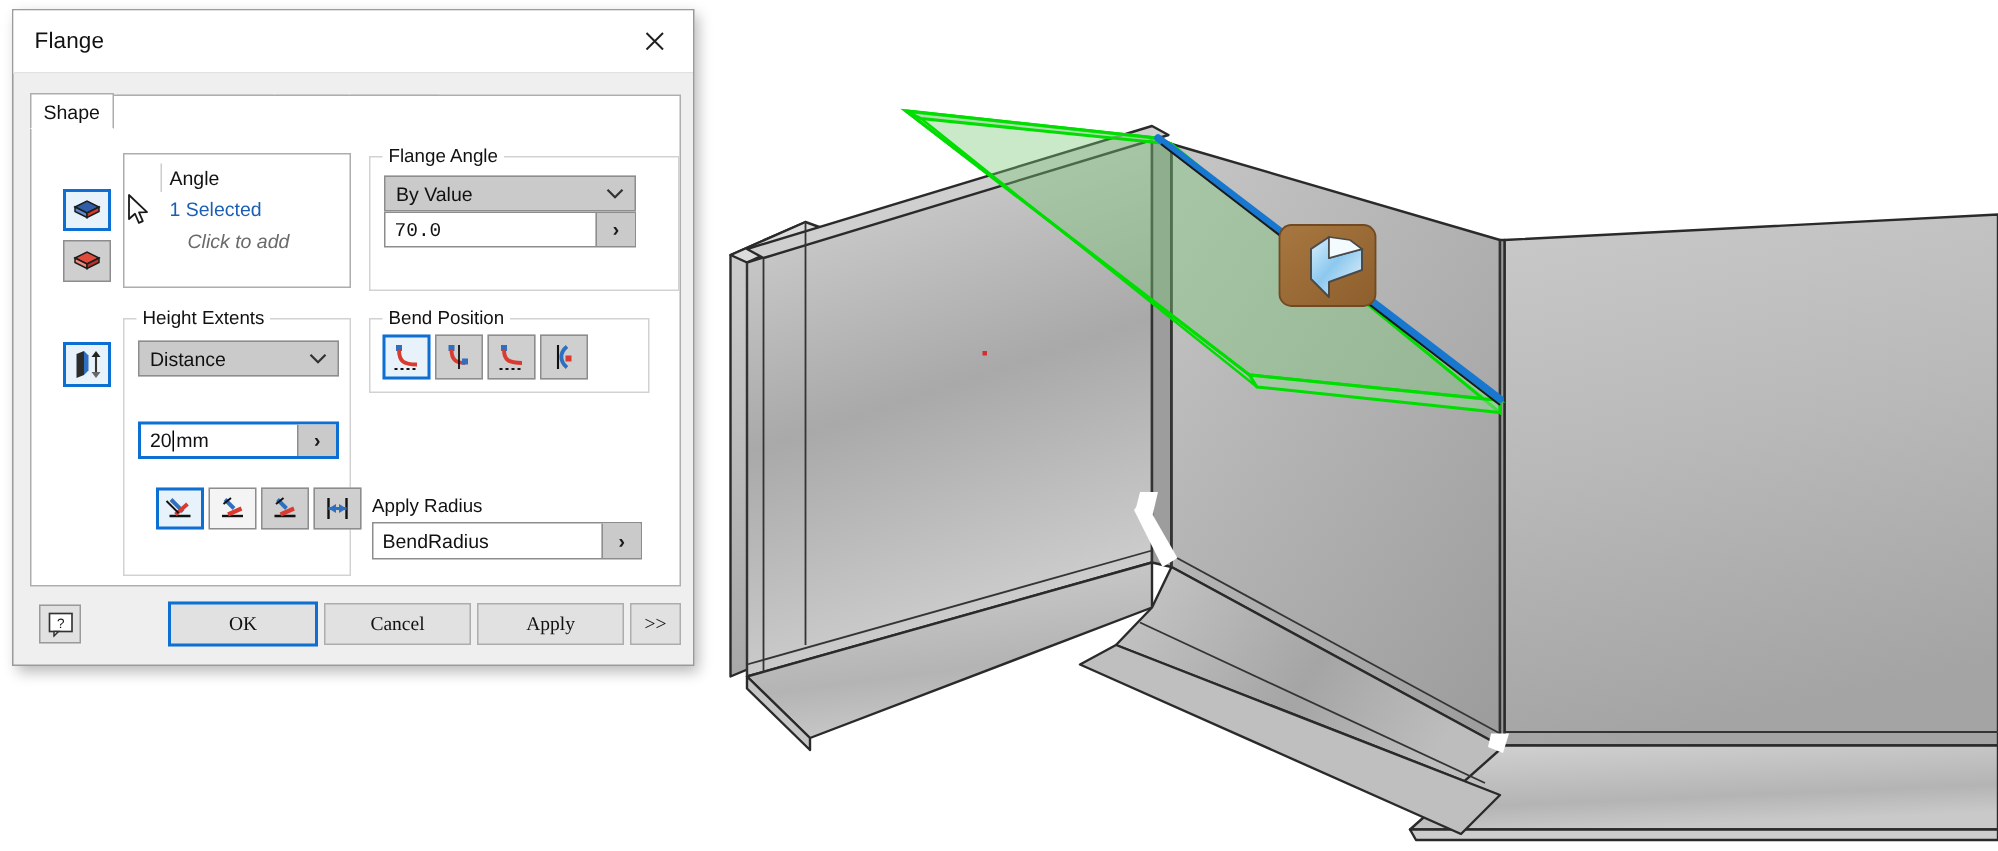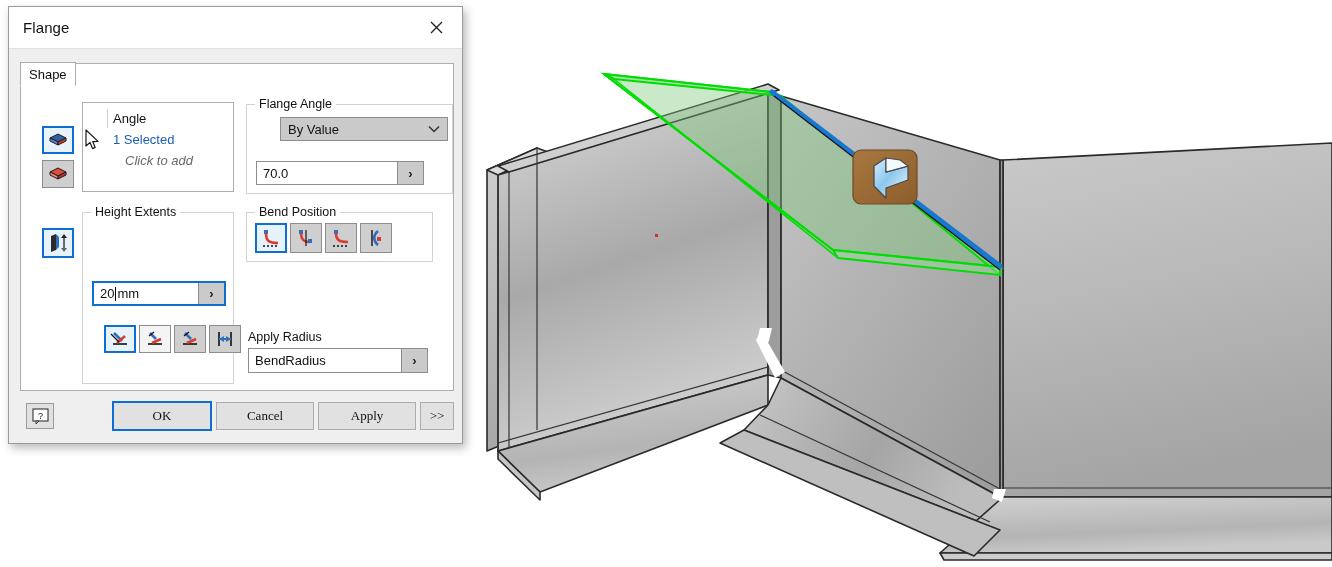--- a/index.html
+++ b/index.html
@@ -62,21 +62,21 @@
     box-sizing:border-box;background:#cfcfcf;border:1px solid #8d8d8d;
     display:flex;align-items:center;justify-content:center;cursor:pointer;
   }
   .iconbtn.light{background:#f4f4f4;}
   .iconbtn.sel{border:2px solid #0d6fd1;background:#e8f2fb;}
 
   
   .combo{
     box-sizing:border-box;background:#cacaca;border:1px solid #8d8d8d;
     display:flex;align-items:center;padding-left:7px;font-size:13px;color:#111;
-    cursor:pointer;user-select:none;margin-left:24px;
+    cursor:pointer;user-select:none;
   }
   .combo .cv{flex:1;}
   .combo .chev{width:26px;display:flex;align-items:center;justify-content:center;}
   .chev svg{display:block;}
 
   .field{
     box-sizing:border-box;background:#ffffff;border:1px solid #8d8d8d;
     display:flex;align-items:center;font-size:13px;color:#111;cursor:text;
     position:relative;
   }
@@ -290,38 +290,46 @@
     <div class="group" style="left:225px;top:40px;width:207px;height:90px;">
       <span class="legend">Flange Angle</span>
       <div class="combo" style="position:absolute;left:9px;top:12px;width:168px;height:24px;">
         <span class="cv">By Value</span>
         <span class="chev">
           <svg width="12" height="8" viewBox="0 0 12 8" aria-hidden="true">
             <path d="M1,1.5 L6,6.5 L11,1.5" stroke="#333" stroke-width="1.5" fill="none"></path>
           </svg>
         </span>
       </div>
-      <div class="field" style="position:absolute;left:9px;top:56px;width:168px;height:24px;">
+      <div class="field" style="position:absolute;left:9px;top:36px;width:168px;height:24px;font-family:Liberation Mono, monospace;">
         <span class="fv">70.0</span>
         <span class="arrowbtn">›</span>
       </div>
     </div>
 
     <div class="iconbtn light sel" style="position:absolute;left:21px;top:164px;width:32px;height:30px;">
       <svg width="22" height="20" viewBox="0 0 22 20" aria-hidden="true">
         <polygon points="4,3 9,1 9,17 4,19" fill="#2b2b2b"></polygon>
         <polygon points="9,1 12,4 12,14 9,17" fill="#2f6fc0"></polygon>
         <path d="M17,3 L17,17" stroke="#333" stroke-width="1.4"></path>
         <polygon points="17,1 14,5 20,5" fill="#222"></polygon>
         <polygon points="17,19 14,15 20,15" fill="#666"></polygon>
       </svg>
     </div>
 
     <div class="group" style="left:61px;top:148px;width:152px;height:172px;">
       <span class="legend">Height Extents</span>
+      <div class="combo" style="position:absolute;left:9px;top:14px;width:134px;height:24px;">
+        <span class="cv">Distance</span>
+        <span class="chev">
+          <svg width="12" height="8" viewBox="0 0 12 8" aria-hidden="true">
+            <path d="M1,1.5 L6,6.5 L11,1.5" stroke="#333" stroke-width="1.5" fill="none"></path>
+          </svg>
+        </span>
+      </div>
 
       <div class="field focus" style="position:absolute;left:9px;top:68px;width:134px;height:25px;">
         <span class="fv"><span>20</span><span class="caret"></span><span>mm</span></span>
         <span class="arrowbtn">›</span>
       </div>
 
       <div class="iconbtn light sel" style="position:absolute;left:21px;top:112px;width:32px;height:28px;">
         <svg width="22" height="18" viewBox="0 0 22 18" aria-hidden="true">
           <path d="M4,14 L18,14" stroke="#111" stroke-width="1.6"></path>
           <path d="M5,3 L13,11" stroke="#2f6fc0" stroke-width="2.6"></path>

